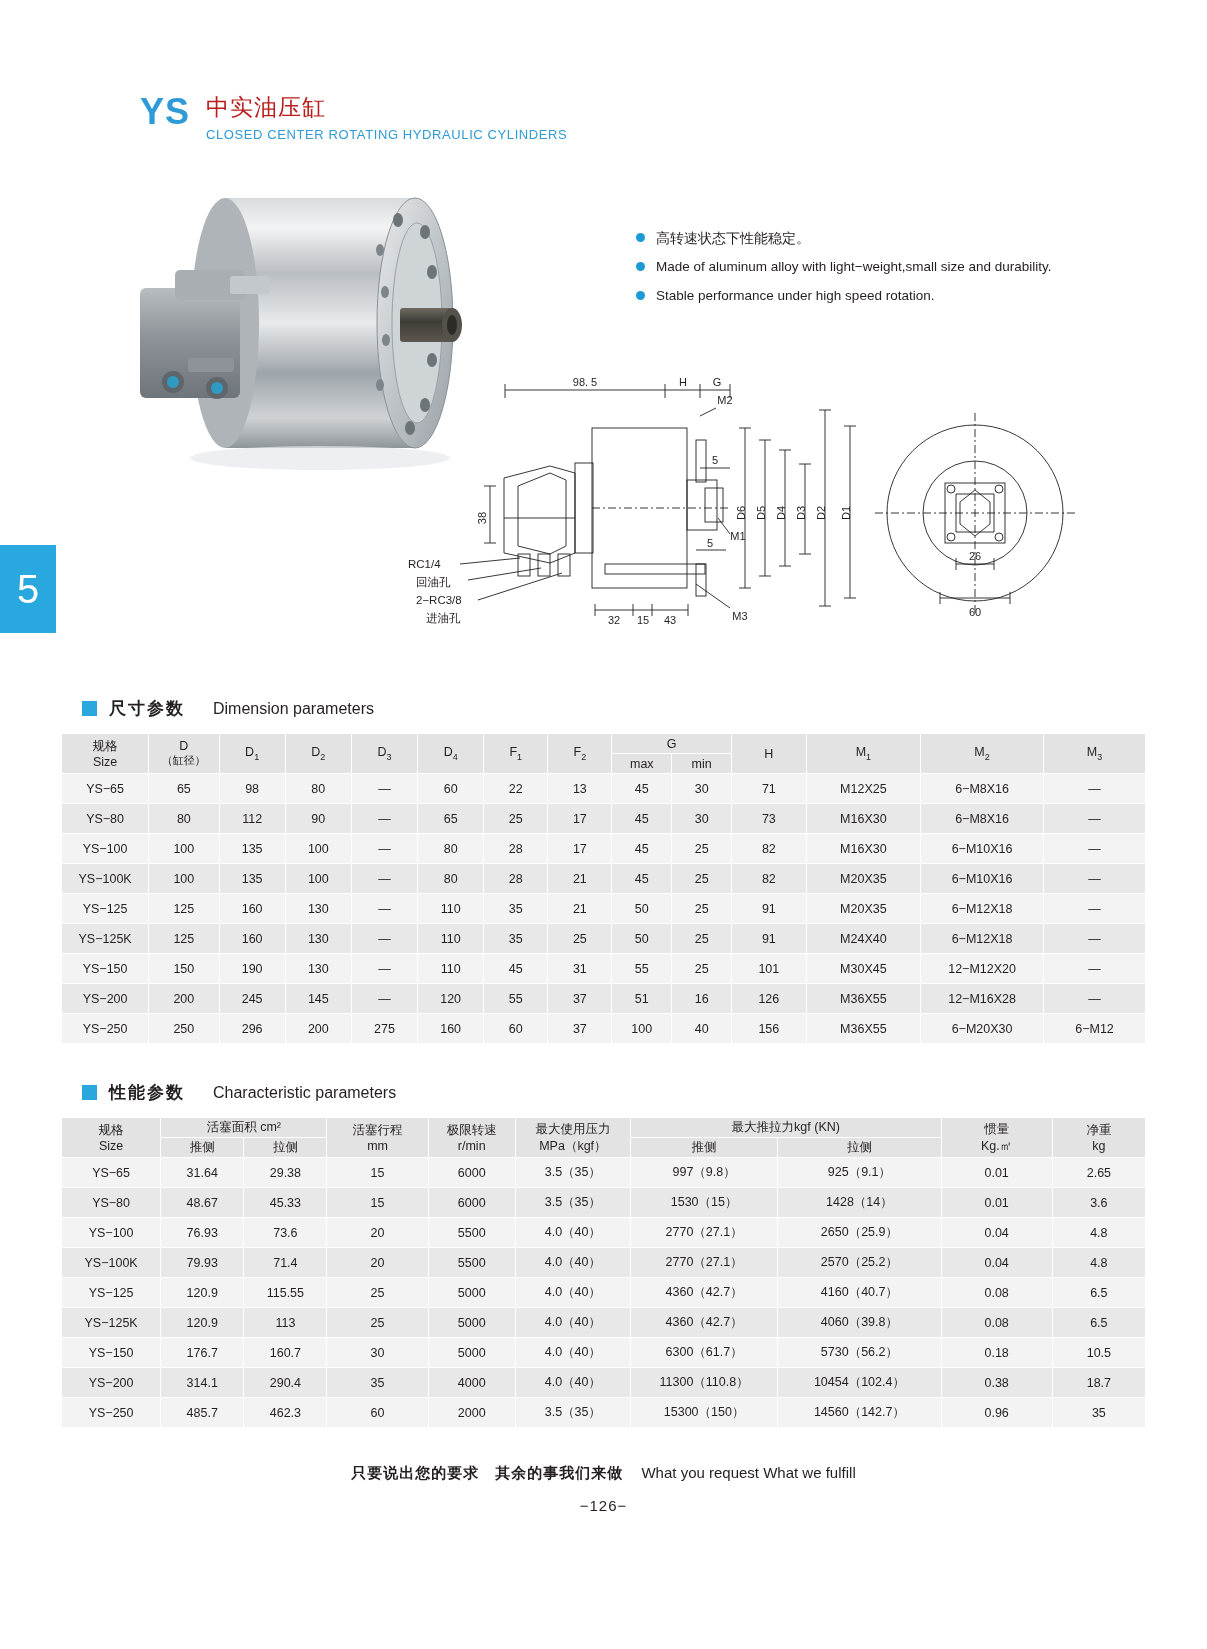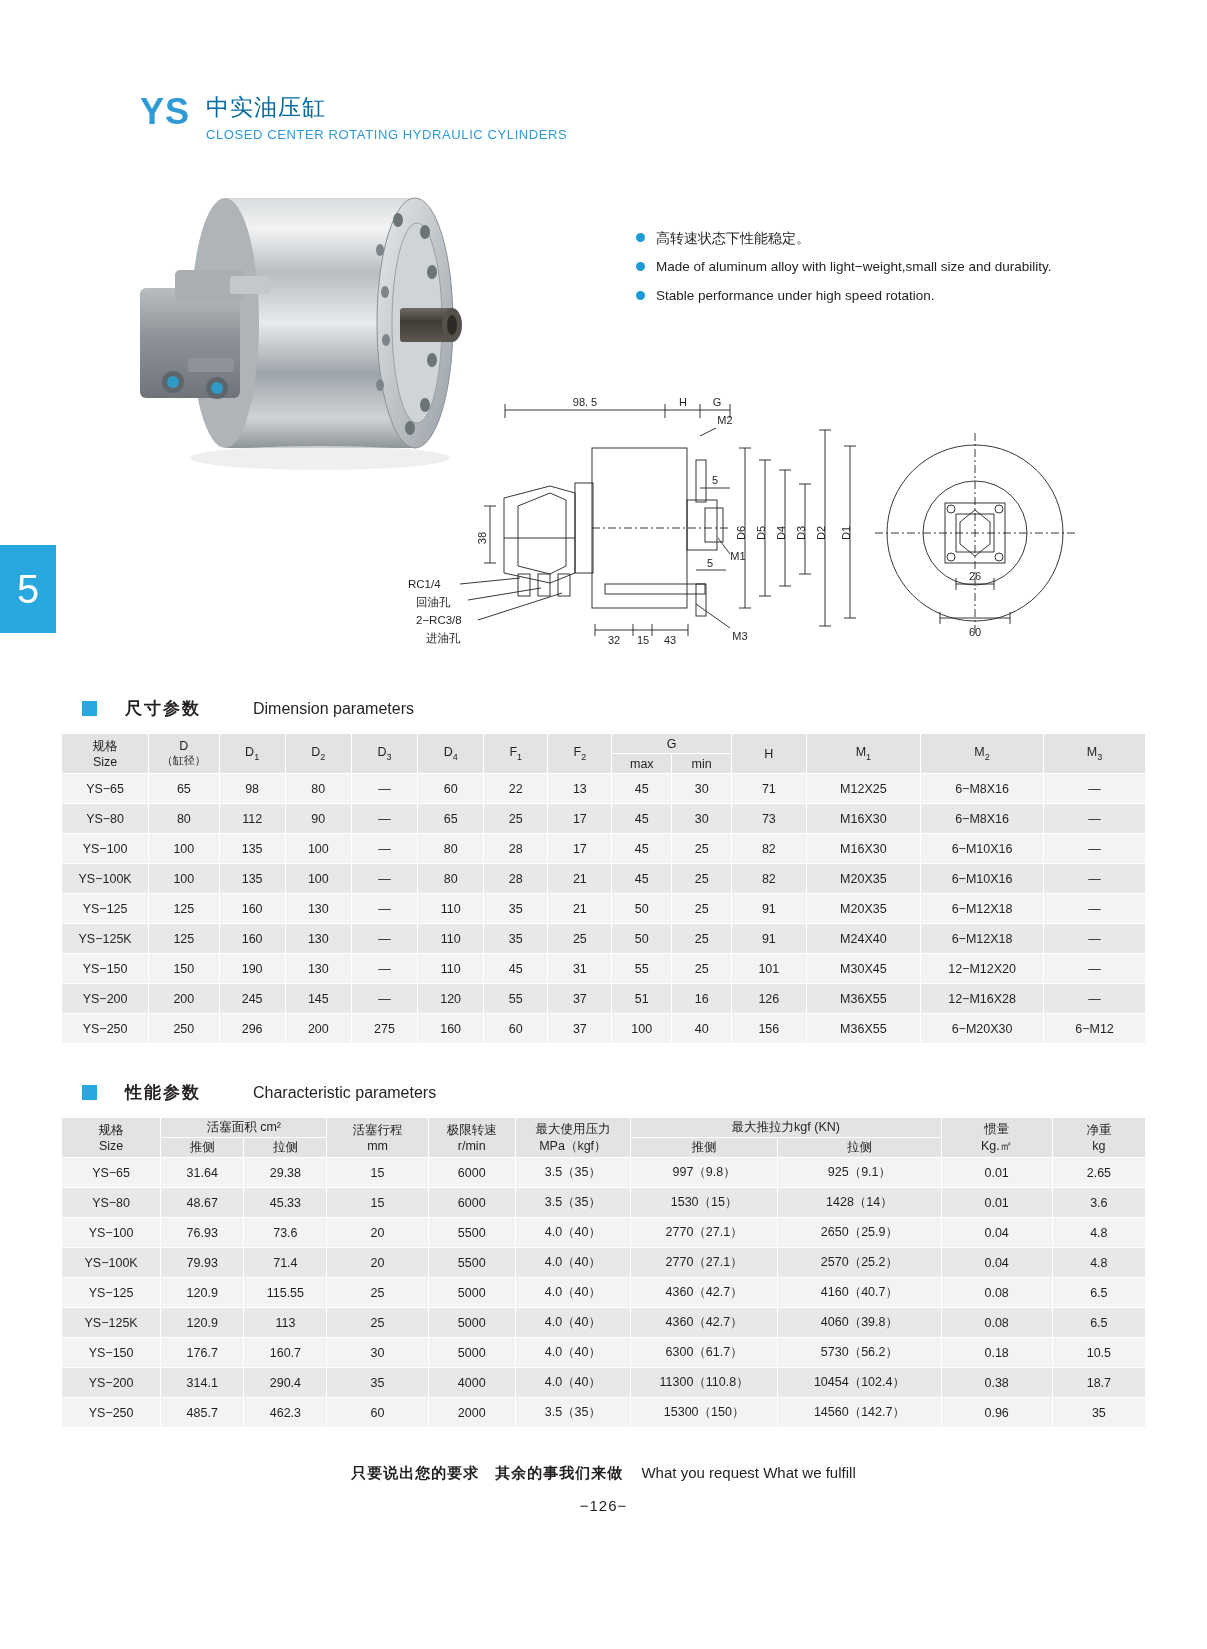--- a/index.html
+++ b/index.html
@@ -34,21 +34,21 @@
     color: #2e9ad6;
     letter-spacing: 1px;
     line-height: 40px;
     margin-right: 16px;
   }
   .header .titles {
     padding-top: 2px;
   }
   .header .cn-title {
     font-size: 23px;
-    color: #0369a1;
+    color: #b91c1c;
     letter-spacing: 1px;
     line-height: 26px;
   }
   .header .en-title {
     font-size: 13px;
     color: #2e9ad6;
     letter-spacing: 0.6px;
     margin-top: 7px;
   }
 
@@ -100,45 +100,45 @@
     background: #1c9ad6;
   }
   .bullet.cn { font-size: 14px; }
   .bullet.en { text-align: justify; }
   .bullet.gap { margin-top: 6px; }
 
   
   .drawing {
     position: absolute;
     left: 400px;
-    top: 388px;
+    top: 368px;
     width: 680px;
     height: 290px;
   }
 
   
   .section-head {
     position: absolute;
     display: flex;
     align-items: center;
-    gap: 28px;
+    gap: 12px;
   }
   .section-head .sq {
     width: 15px;
     height: 15px;
     background: #29a7df;
   }
   .section-head .cn {
     font-size: 17px;
     font-weight: bold;
     letter-spacing: 2px;
   }
   .section-head .en {
     font-size: 16px;
-    margin-left: 24px;
+    margin-left: 16px;
   }
   #head-dim { left: 82px; top: 697px; }
   #head-char { left: 82px; top: 1081px; }
 
   
   table {
     border-collapse: collapse;
     position: absolute;
     font-size: 12.5px;
     color: #231f20;

